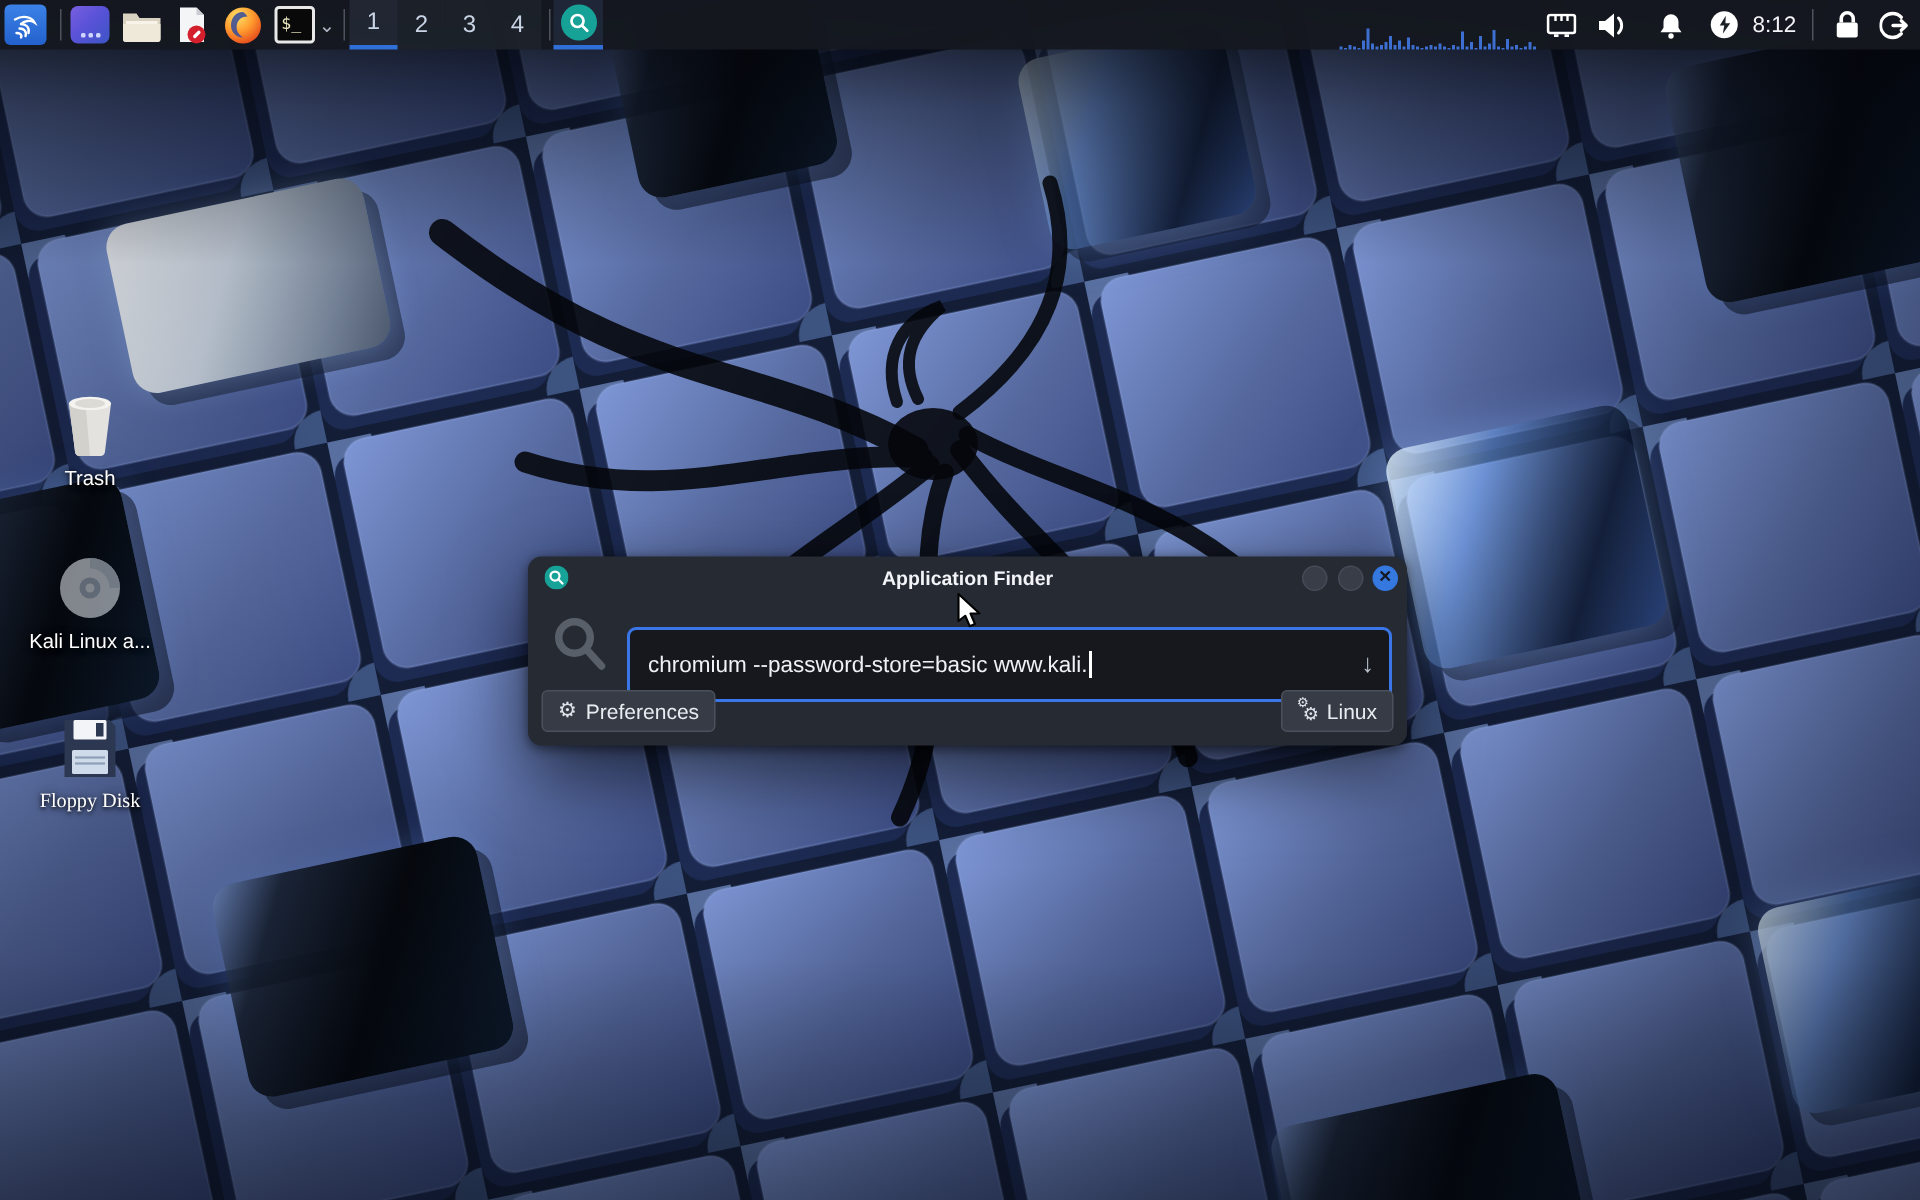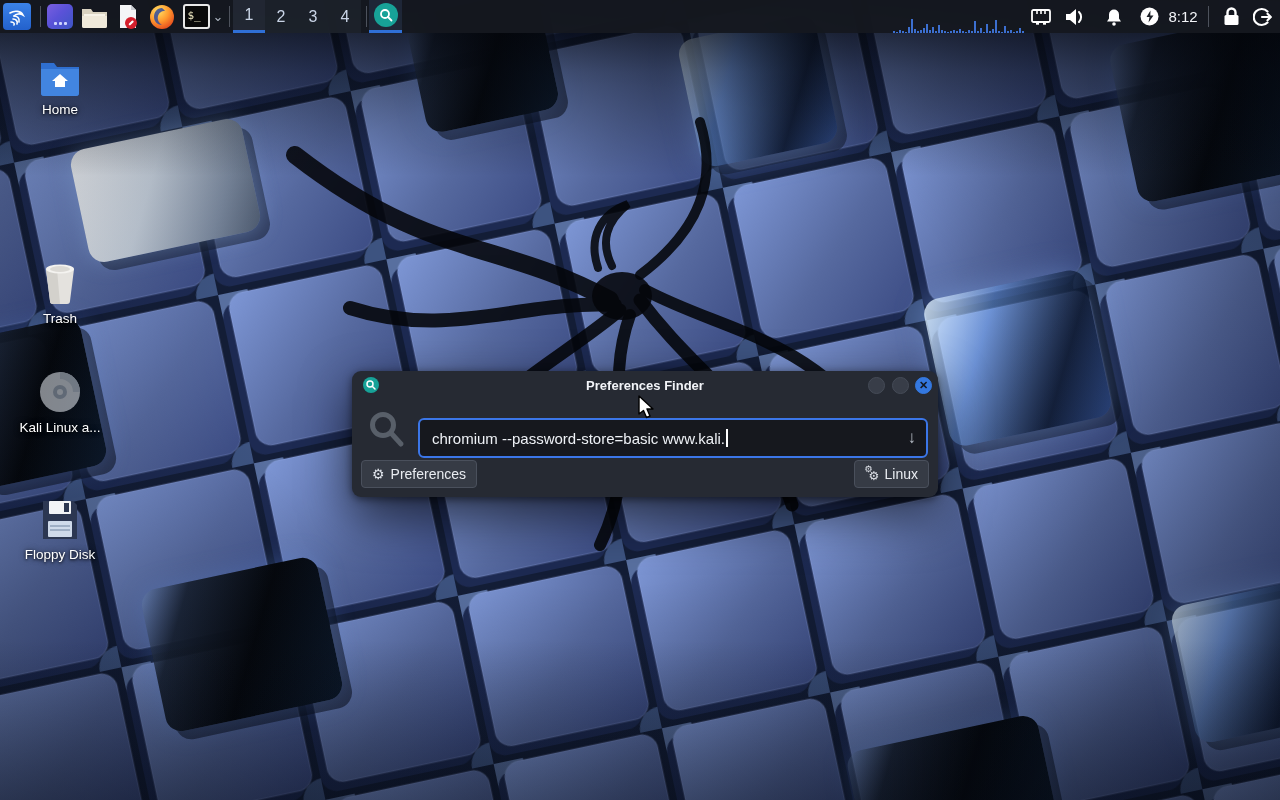--- a/index.html
+++ b/index.html
@@ -59,21 +59,21 @@
   
   #finder { position:absolute; left:352px; top:371px; width:586px; height:126px; background:#262a33;
             border-radius:9px; box-shadow:0 18px 50px rgba(0,0,0,.6), 0 2px 8px rgba(0,0,0,.5); z-index:50; }
   #finder-titlebar { position:relative; height:28px; display:flex; align-items:center; justify-content:center; }
   #finder-title { color:#f2f4f8; font-size:13px; font-weight:bold; }
   .tb-icon { position:absolute; left:11px; top:6px; }
   .wbtn { position:absolute; top:6px; width:17px; height:17px; border-radius:50%; background:#383d48;
           border:1px solid #454b57; }
   .wbtn.close { background:#3478e0; border-color:#3478e0; color:#141922; font-size:11px; font-weight:bold;
                 display:flex; align-items:center; justify-content:center; line-height:1; }
-  #finder-input { position:absolute; left:66px; top:47px; width:510px; height:40px; background:#16181e;
+  #finder-input { position:absolute; left:66px; top:47px; width:510px; height:50px; background:#16181e;
                   border:2px solid #3b76e8; border-radius:6px; display:flex; align-items:center;
                   padding:0 10px 0 12px; }
   #finder-input .val { color:#eef1f6; font-size:15px; white-space:nowrap; overflow:hidden; }
   #finder-input .caret { width:1.5px; height:18px; background:#ffffff; margin-left:1px; }
   #finder-input .dd { margin-left:auto; color:#b9bfc9; font-size:17px; }
   .fbtn { position:absolute; top:89px; height:28px; background:#363b45; border:1px solid #4a505c; border-radius:4px;
           color:#e9ecf1; font-size:14px; display:flex; align-items:center; gap:6px; padding:0 10px; }
   .gear { font-size:14px; color:#dfe3ea; line-height:1; font-family:"DejaVu Sans", sans-serif; }
   .run-ico { position:relative; width:14px; height:15px; font-family:"DejaVu Sans", sans-serif; }
   .run-ico b { position:absolute; font-weight:normal; color:#dfe3ea; }
@@ -316,28 +316,20 @@
 
     <div class="tray-ico" style="left:1250px;">
       <svg width="20" height="20" viewBox="0 0 20 20">
         <path d="M14.5,4.5 a8,8 0 1 0 0,11" fill="none" stroke="#ffffff" stroke-width="2.2" stroke-linecap="round"></path>
         <line x1="9" y1="10" x2="17" y2="10" stroke="#ffffff" stroke-width="2.2" stroke-linecap="round"></line>
         <path d="M14.5,6.8 L17.8,10 L14.5,13.2" fill="none" stroke="#ffffff" stroke-width="2.2" stroke-linecap="round" stroke-linejoin="round"></path>
       </svg>
     </div>
   </div>
 
-  <div class="dicon" style="top:60px;">
-    <svg width="42" height="36" viewBox="0 0 42 36">
-      <path d="M2,3 h13 l3,4 h22 v26 a3,3 0 0 1 -3,3 h-32 a3,3 0 0 1 -3,-3 z" fill="#2f6fd0"></path>
-      <path d="M2,9 h38 v24 a3,3 0 0 1 -3,3 h-32 a3,3 0 0 1 -3,-3 z" fill="#4285e0"></path>
-      <path d="M21,14 l8,7 h-3 v6 h-10 v-6 h-3 z" fill="#ffffff"></path>
-    </svg>
-    <span class="lbl">Home</span>
-  </div>
 
 
   <div class="dicon" style="top:370px;">
     <svg width="44" height="44" viewBox="0 0 44 44" opacity="0.55">
       <circle cx="22" cy="22" r="20" fill="#e8edf4"></circle>
       <circle cx="22" cy="22" r="7" fill="#aab6c6"></circle>
       <circle cx="22" cy="22" r="3" fill="#e8edf4"></circle>
       <path d="M22,2 a20,20 0 0 1 20,20 h-7 a13,13 0 0 0 -13,-13 z" fill="#c8d2de"></path>
     </svg>
     <span class="lbl">Kali Linux a...</span>
@@ -346,42 +338,42 @@
   <div class="dicon" style="top:263px;">
     <svg width="40" height="42" viewBox="0 0 40 42">
       <path d="M6,6 L10,38 a3,3 0 0 0 3,3 h14 a3,3 0 0 0 3,-3 L34,6 z" fill="#e4e2de"></path>
       <path d="M6,6 L10,38 a3,3 0 0 0 3,3 h7 L17,6 z" fill="#d3d1cc"></path>
       <ellipse cx="20" cy="6" rx="14" ry="4.5" fill="#f4f3f0"></ellipse>
       <ellipse cx="20" cy="6" rx="10" ry="3" fill="#dcdad5"></ellipse>
     </svg>
     <span class="lbl">Trash</span>
   </div>
 
-  <div class="dicon" style="top:499px;">
+  <div class="dicon" style="top:478px;font-family:Liberation Serif, serif;">
     <svg width="40" height="42" viewBox="0 0 40 42">
       <path d="M3,2 h30 l4,4 v34 h-34 z" fill="#2c3752"></path>
       <rect x="9" y="2" width="22" height="13" rx="1" fill="#f2f4f7"></rect>
       <rect x="24" y="4" width="5" height="9" fill="#2c3752"></rect>
       <rect x="8" y="22" width="24" height="16" rx="1" fill="#cfdaea"></rect>
       <line x1="10" y1="27" x2="30" y2="27" stroke="#8fa0b8" stroke-width="1.5"></line>
       <line x1="10" y1="31" x2="30" y2="31" stroke="#8fa0b8" stroke-width="1.5"></line>
     </svg>
     <span class="lbl">Floppy Disk</span>
   </div>
 
   <div id="finder">
     <div id="finder-titlebar">
       <span class="tb-icon">
         <svg width="16" height="16" viewBox="0 0 16 16">
           <circle cx="8" cy="8" r="8" fill="#17a298"></circle>
           <circle cx="7" cy="7" r="3" fill="none" stroke="#ffffff" stroke-width="1.5"></circle>
           <line x1="9.2" y1="9.2" x2="12" y2="12" stroke="#ffffff" stroke-width="1.5" stroke-linecap="round"></line>
         </svg>
       </span>
-      <span id="finder-title">Preferences Finder</span>
+      <span id="finder-title">Application Finder</span>
       <span class="wbtn" style="left:516px;"></span>
       <span class="wbtn" style="left:540px;"></span>
       <span class="wbtn close" style="left:563px;">✕</span>
     </div>
 
     <svg width="36" height="38" viewBox="0 0 36 38" style="position:absolute; left:17px; top:40px;">
       <circle cx="14" cy="14" r="10.5" fill="none" stroke="#585f69" stroke-width="5"></circle>
       <line x1="22" y1="22" x2="32" y2="33" stroke="#585f69" stroke-width="5" stroke-linecap="round"></line>
     </svg>
 

